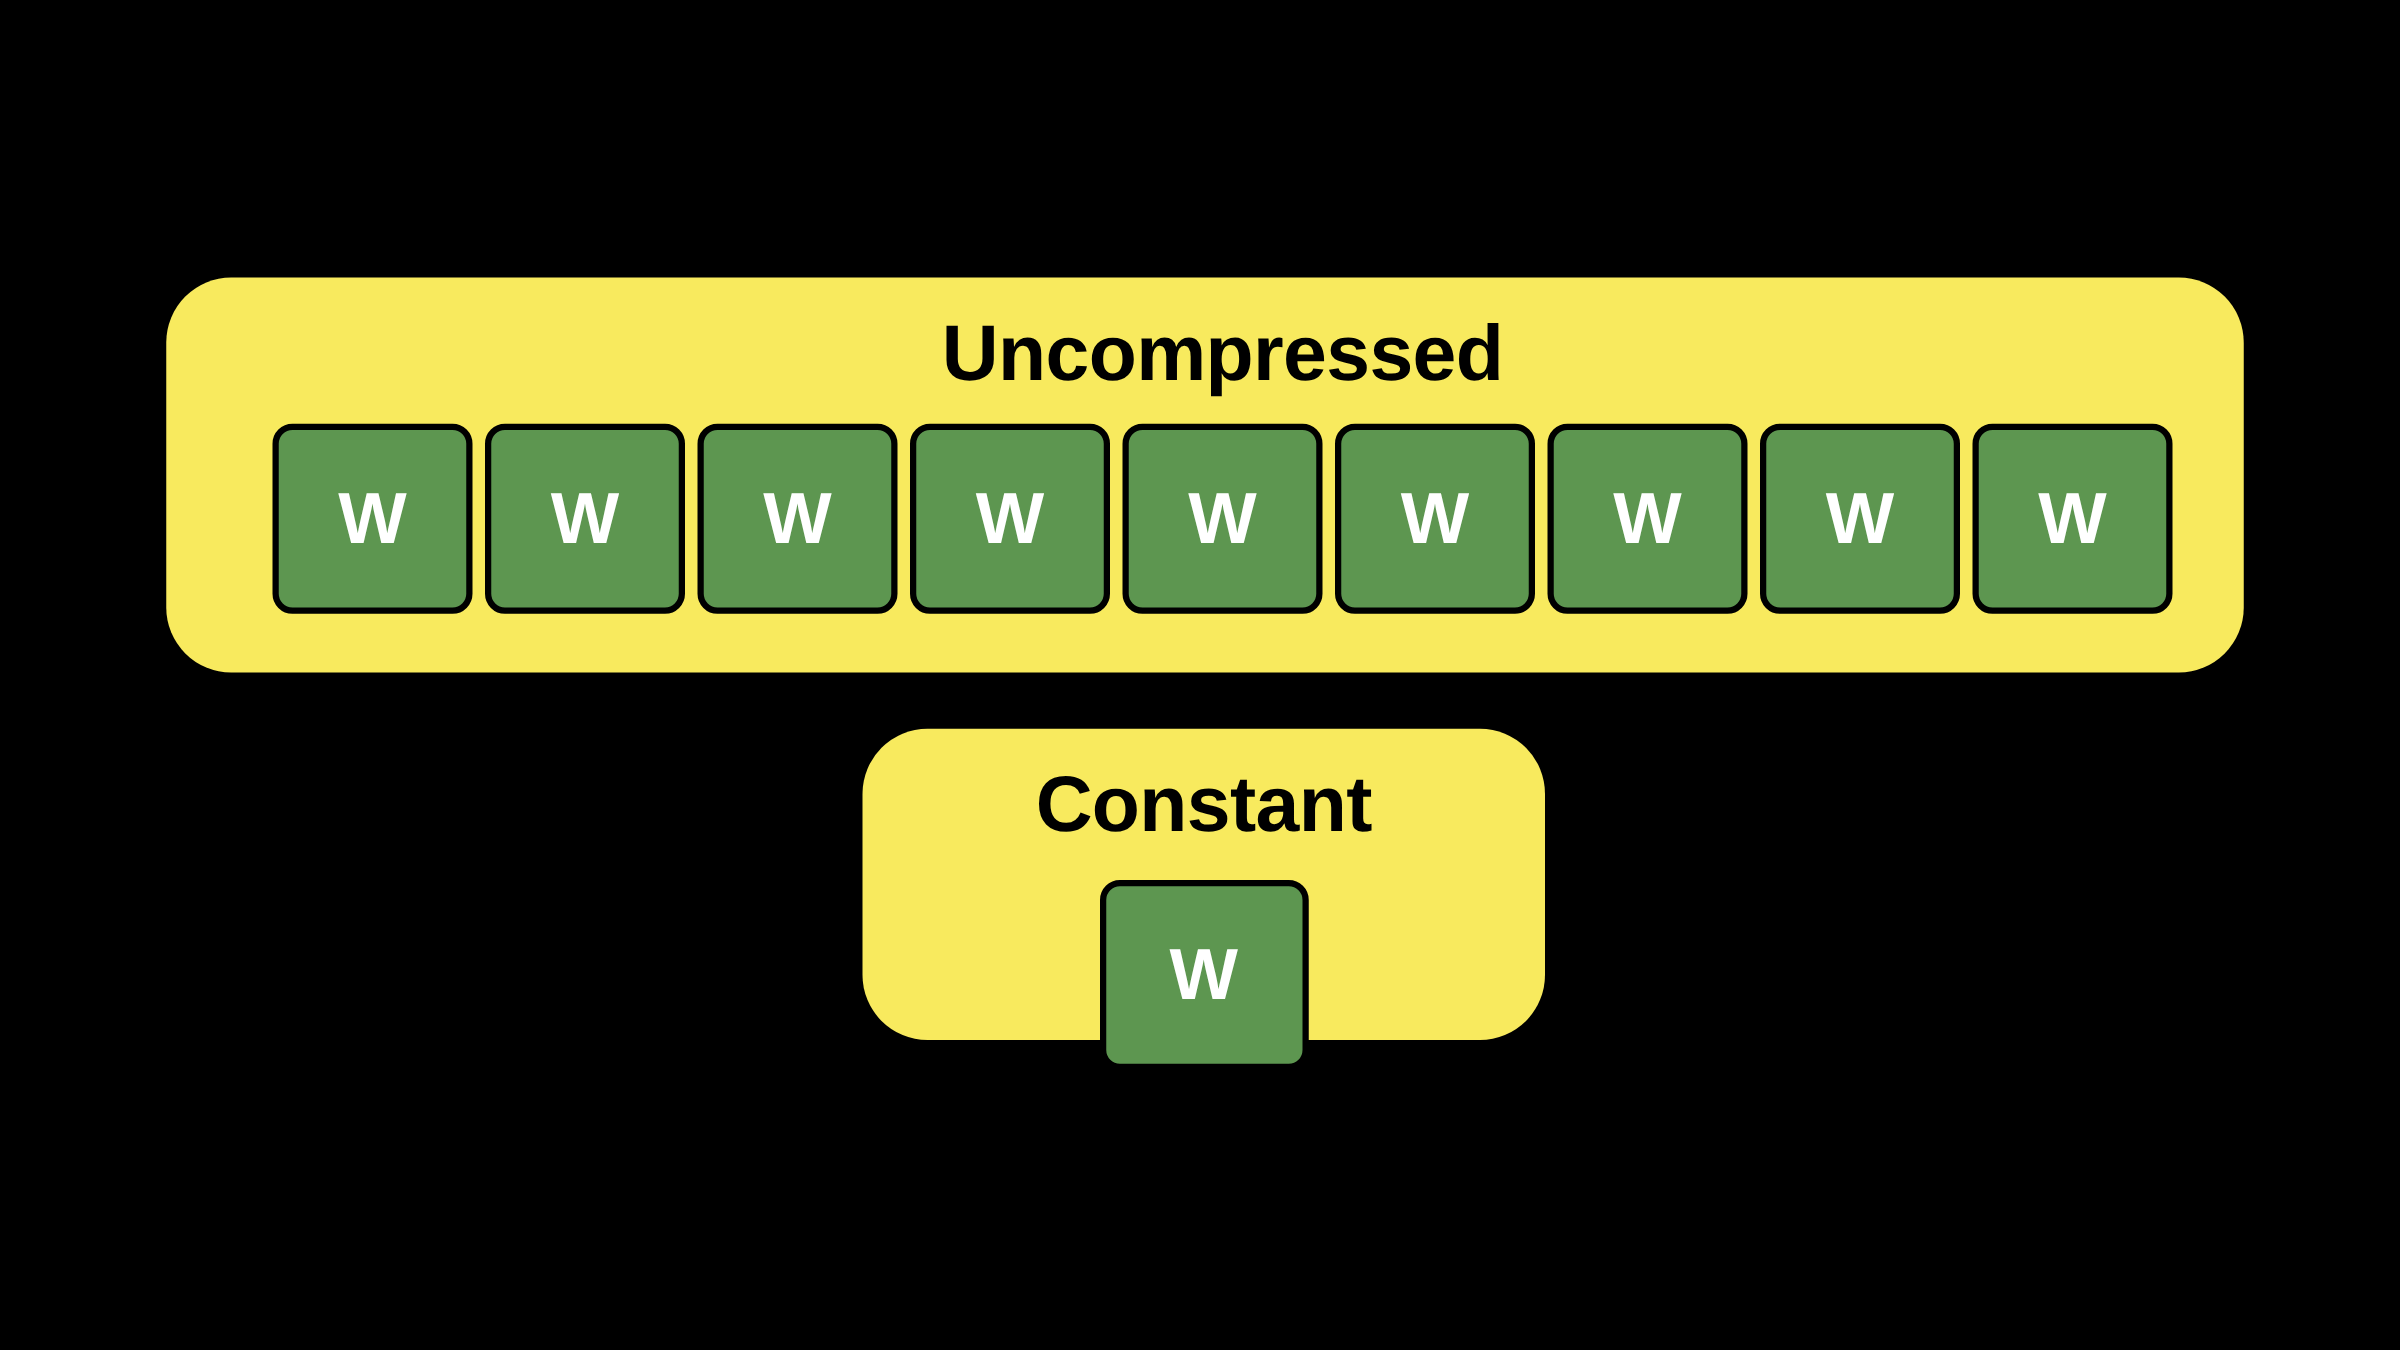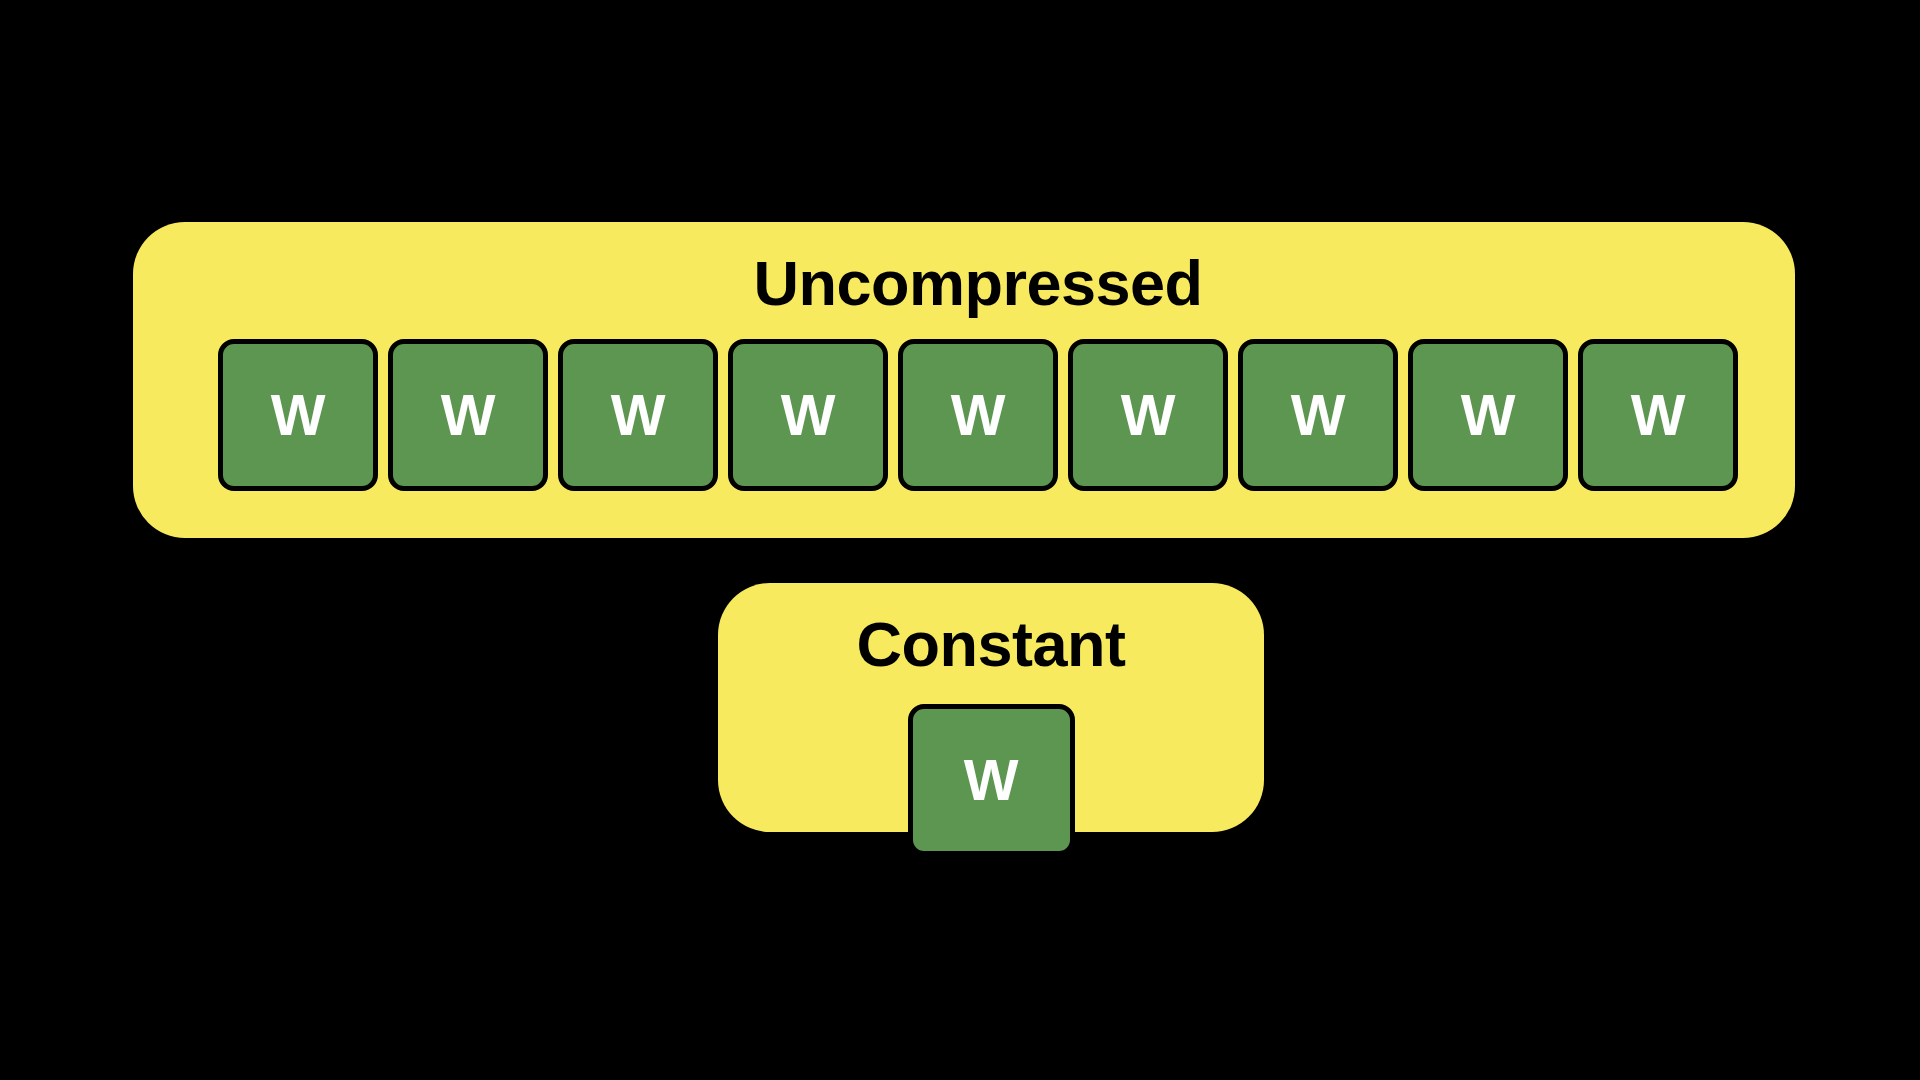--- a/index.html
+++ b/index.html
@@ -36,21 +36,21 @@
   .group-panel.uncompressed {
     left: 133px;
     top: 222px;
     width: 1662px;
     height: 316px;
     padding-top: 16px;
     padding-left: 28px;
   }
 
   .group-panel.constant {
-    left: 718px;
+    left: 690px;
     top: 583px;
     width: 546px;
     height: 249px;
     padding-top: 16px;
   }
 
   .group-title {
     color: #000000;
     font-family: "Liberation Sans", sans-serif;
     font-weight: bold;

